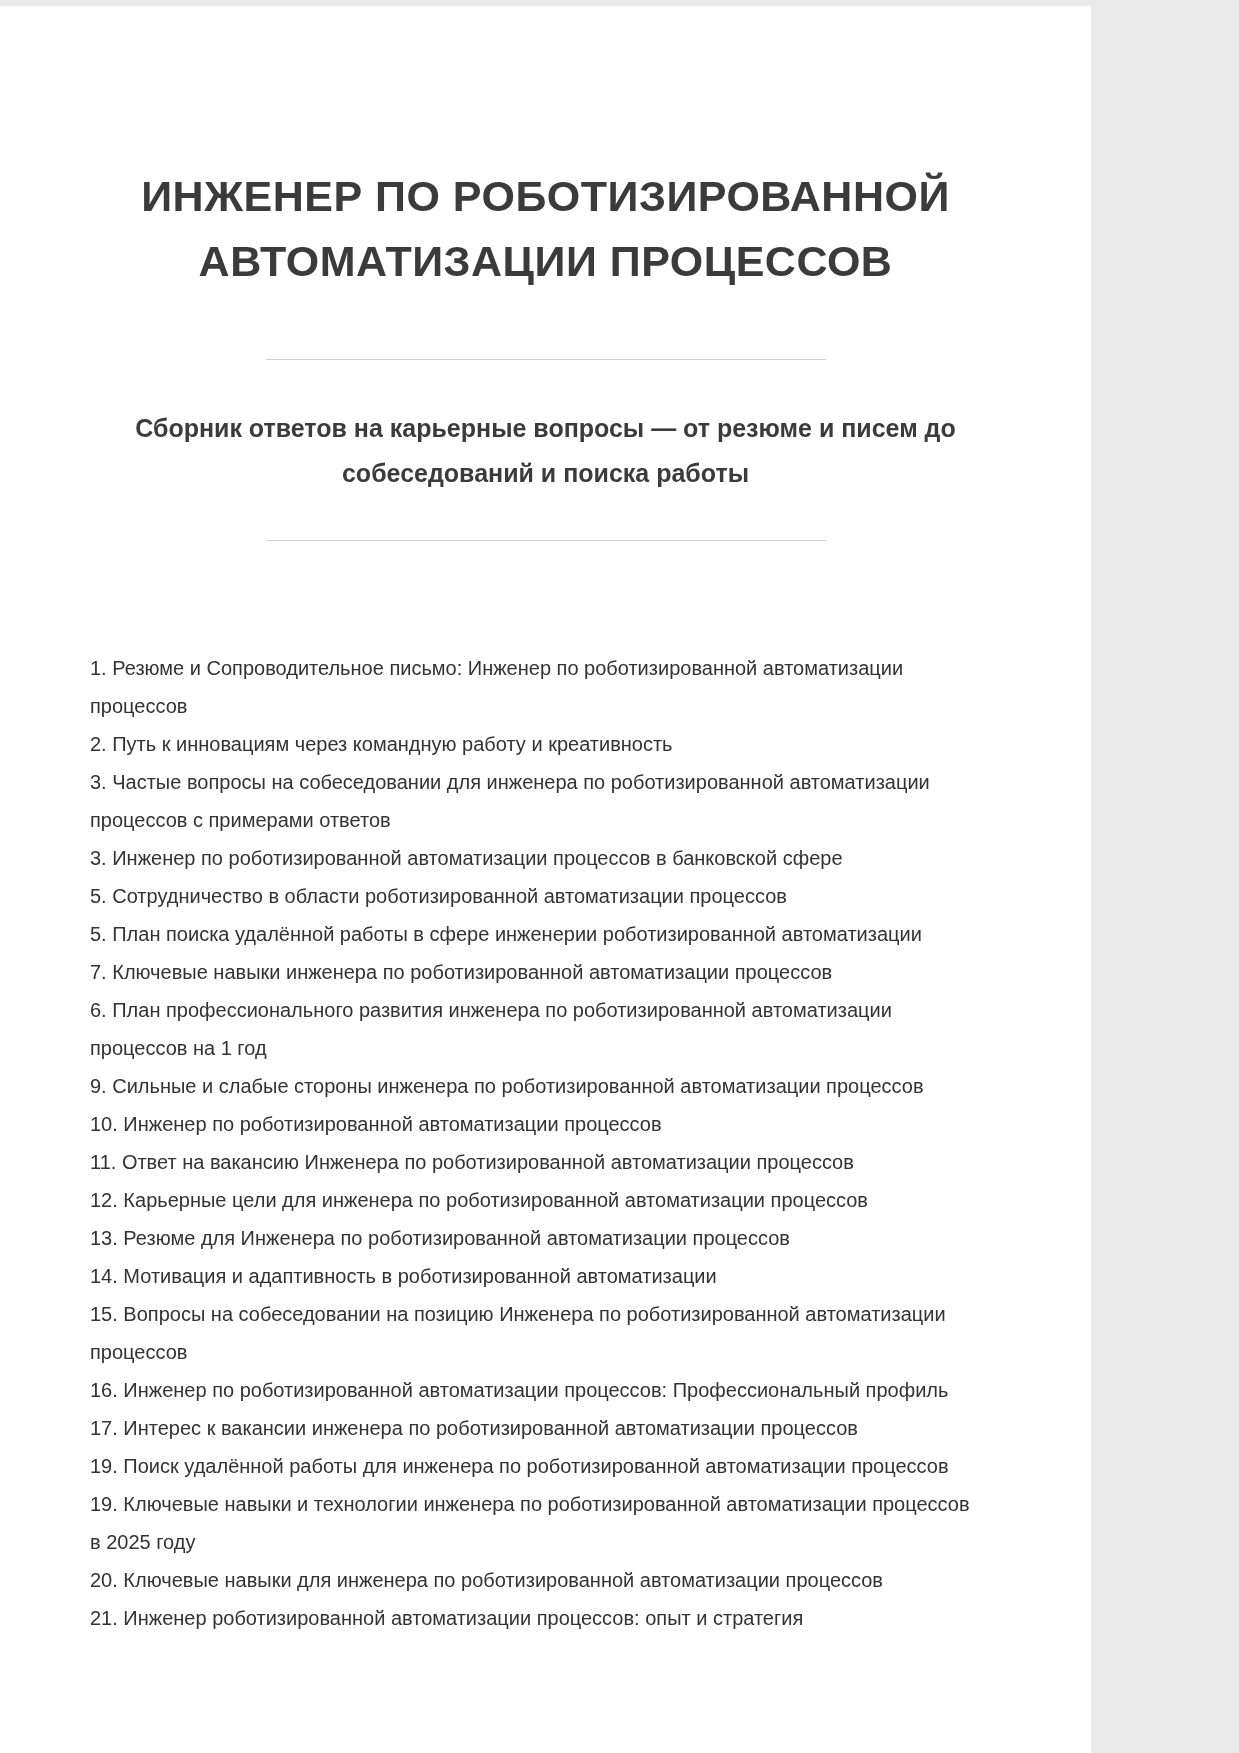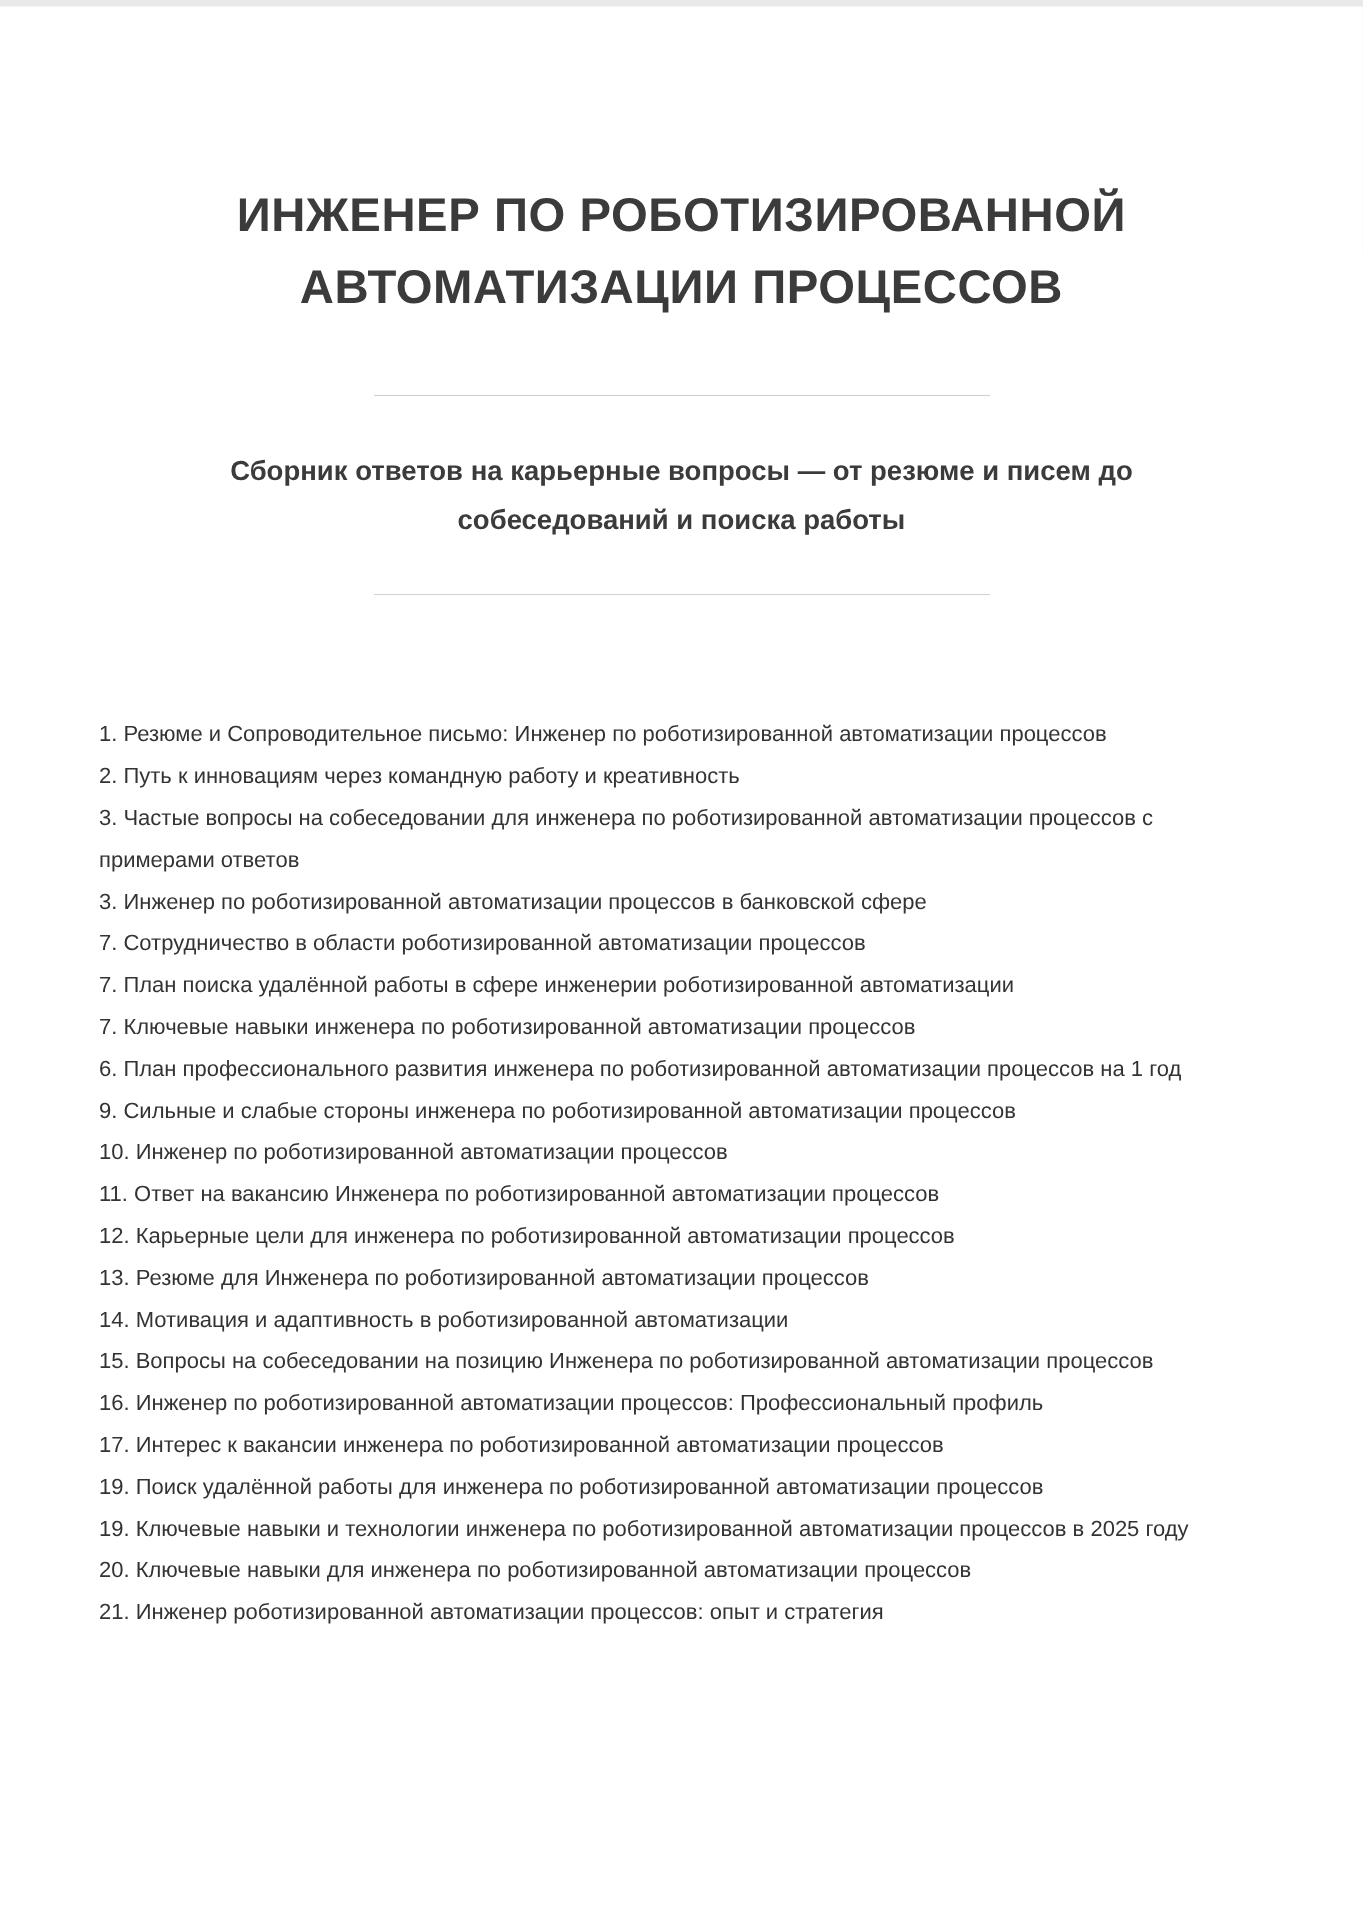--- a/index.html
+++ b/index.html
@@ -5,21 +5,21 @@
   * { margin: 0; padding: 0; box-sizing: border-box; }
 
   html, body {
     width: 1239px;
     height: 1753px;
     background: #e9e9e9;
     font-family: "Liberation Sans", "DejaVu Sans", sans-serif;
   }
 
   .page {
-    width: 1239px;
+    width: 1091px;
     min-height: 1747px;
     margin-top: 6px;
     background: #ffffff;
     color: #3a3a3a;
   }
 
   .title {
     padding-top: 158px;
     margin: 0 120px;
     text-align: center;
@@ -73,22 +73,22 @@
 
   <h2 class="subtitle">Сборник ответов на карьерные вопросы — от резюме и писем до собеседований и поиска работы</h2>
 
   <hr class="divider divider-bottom">
 
   <div class="toc">
     <div class="toc-item">1. Резюме и Сопроводительное письмо: Инженер по роботизированной автоматизации процессов</div>
     <div class="toc-item">2. Путь к инновациям через командную работу и креативность</div>
     <div class="toc-item">3. Частые вопросы на собеседовании для инженера по роботизированной автоматизации процессов с примерами ответов</div>
     <div class="toc-item">3. Инженер по роботизированной автоматизации процессов в банковской сфере</div>
-    <div class="toc-item">7. Сотрудничество в области роботизированной автоматизации процессов</div>
-    <div class="toc-item">7. План поиска удалённой работы в сфере инженерии роботизированной автоматизации</div>
+    <div class="toc-item">5. Сотрудничество в области роботизированной автоматизации процессов</div>
+    <div class="toc-item">5. План поиска удалённой работы в сфере инженерии роботизированной автоматизации</div>
     <div class="toc-item">7. Ключевые навыки инженера по роботизированной автоматизации процессов</div>
     <div class="toc-item">6. План профессионального развития инженера по роботизированной автоматизации процессов на 1 год</div>
     <div class="toc-item">9. Сильные и слабые стороны инженера по роботизированной автоматизации процессов</div>
     <div class="toc-item">10. Инженер по роботизированной автоматизации процессов</div>
     <div class="toc-item">11. Ответ на вакансию Инженера по роботизированной автоматизации процессов</div>
     <div class="toc-item">12. Карьерные цели для инженера по роботизированной автоматизации процессов</div>
     <div class="toc-item">13. Резюме для Инженера по роботизированной автоматизации процессов</div>
     <div class="toc-item">14. Мотивация и адаптивность в роботизированной автоматизации</div>
     <div class="toc-item">15. Вопросы на собеседовании на позицию Инженера по роботизированной автоматизации процессов</div>
     <div class="toc-item">16. Инженер по роботизированной автоматизации процессов: Профессиональный профиль</div>

